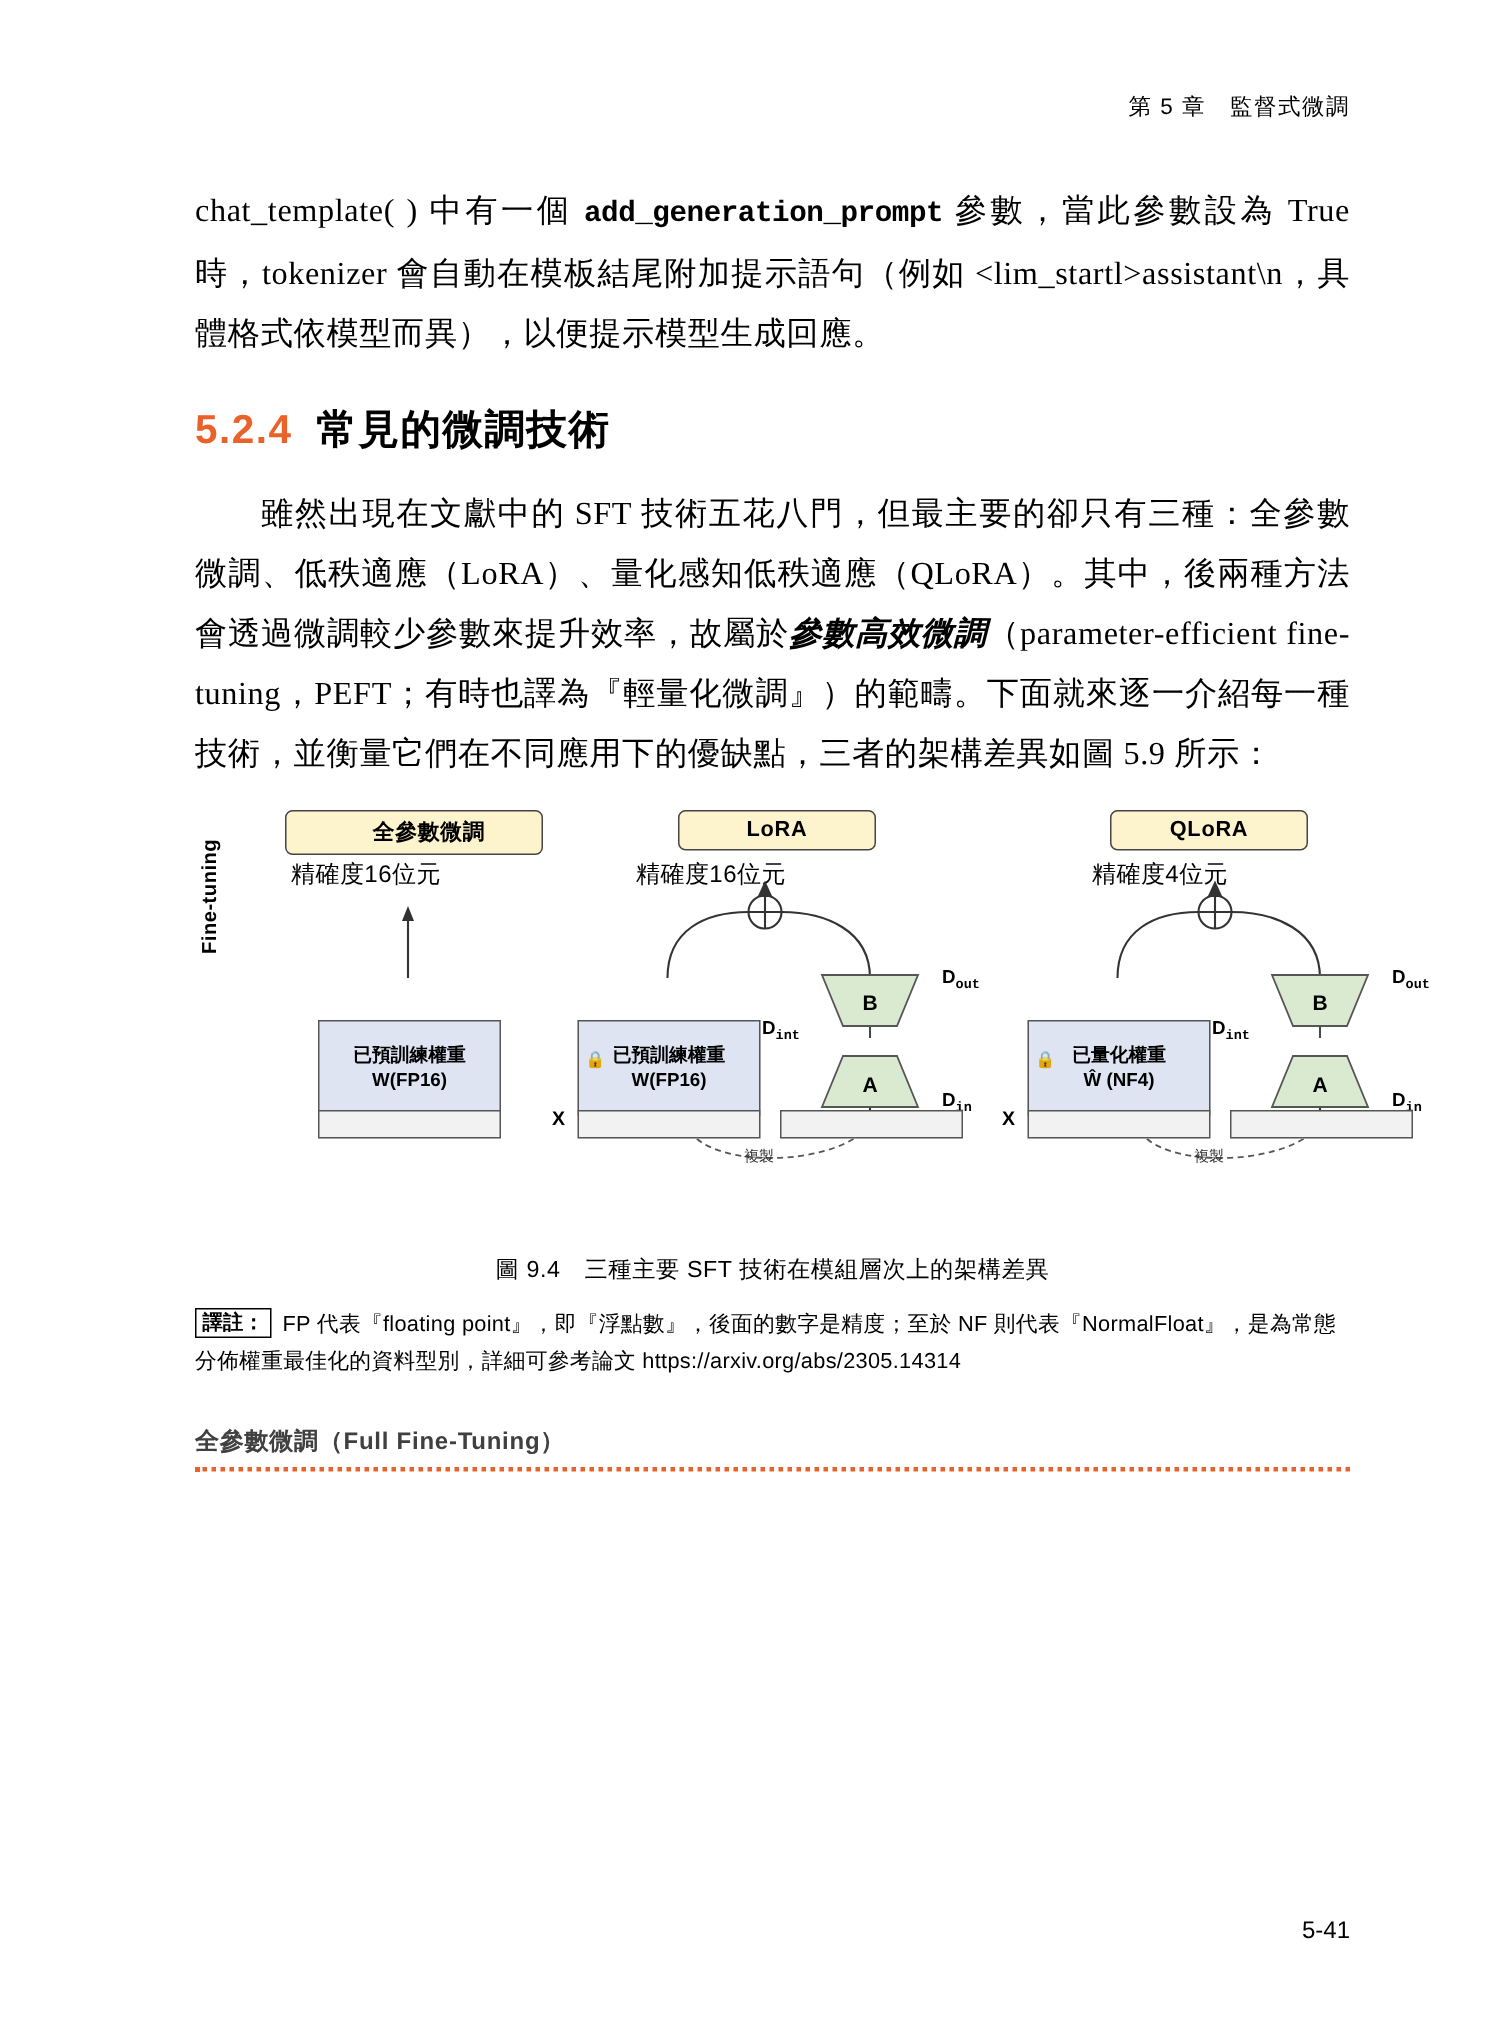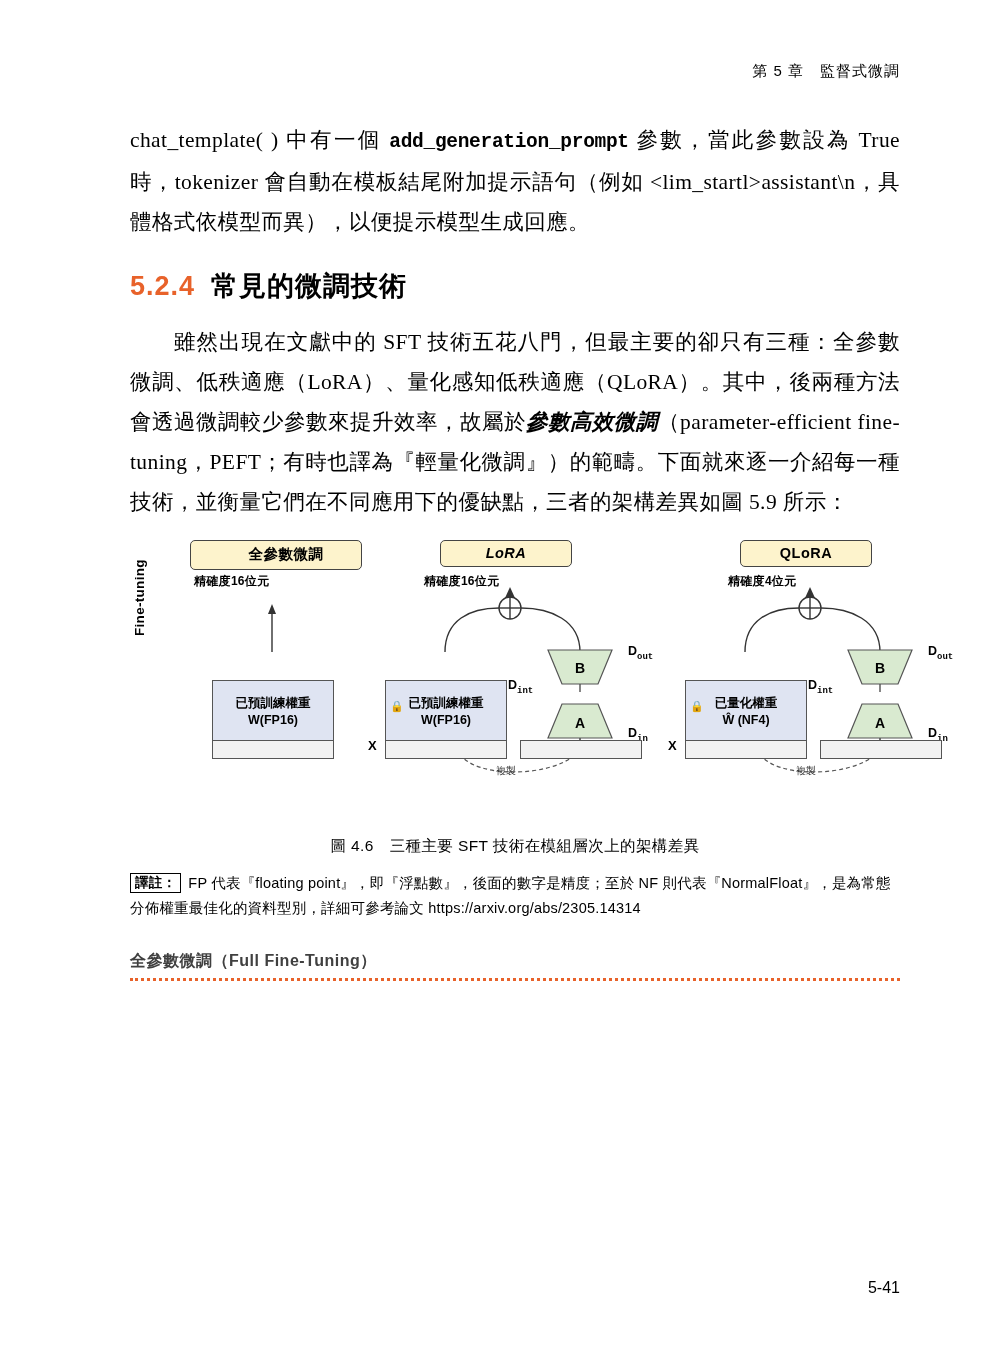--- a/index.html
+++ b/index.html
@@ -117,22 +117,22 @@
     font-family: "Liberation Sans", sans-serif;
     font-size: 14.5px;
     font-weight: bold;
     text-align: center;
     padding: 4px 0 5px 0;
     letter-spacing: 0.5px;
   }
   .prec {
     position: absolute;
     font-family: "Liberation Sans", sans-serif;
-    font-size: 12px;
-    font-weight: bold;
+    font-size: 16px;
+    font-weight: normal;
     letter-spacing: 0.3px;
   }
   .wbox {
     position: absolute;
     border: 1.2px solid #555;
     background: #dfe4f2;
     font-family: "Liberation Sans", sans-serif;
     font-size: 12.5px;
     font-weight: bold;
     text-align: center;
@@ -252,21 +252,21 @@
 
         <div class="wbox" style="left:42px; top:115px; width:120px; height:62px;">
           <span>已預訓練權重</span>
           <span>W(FP16)</span>
         </div>
 
         <div class="xbar" style="left:42px; top:200px; width:120px;"></div>
       </div>
 
       <div class="panel" style="left:270px; width:270px;">
-        <div class="cap-box" style="left:40px; width:130px;font-style:italic;">LoRA</div>
+        <div class="cap-box" style="left:52px; width:130px;">LoRA</div>
         <div class="prec" style="left:24px; top:33px;">精確度16位元</div>
 
         <svg width="280" height="290" style="position:absolute;left:0;top:0;">
 
           <circle cx="110" cy="68" r="11" fill="none" stroke="#333" stroke-width="1.4"></circle>
           <line x1="99" y1="68" x2="121" y2="68" stroke="#333" stroke-width="1.4"></line>
           <line x1="110" y1="57" x2="110" y2="79" stroke="#333" stroke-width="1.4"></line>
 
           <path d="M45,112 C45,80 70,68 99,68" fill="none" stroke="#333" stroke-width="1.4"></path>
           <path d="M180,112 C180,80 150,68 121,68" fill="none" stroke="#333" stroke-width="1.4"></path>
@@ -346,21 +346,21 @@
         <div class="dlabel" style="left:108px; top:138px;">D<sub>int</sub></div>
         <div class="dlabel" style="left:228px; top:186px;">D<sub>in</sub></div>
 
         <div class="xlabel" style="left:-32px; top:198px;">X</div>
         <div class="xbar" style="left:-15px; top:200px; width:120px;"></div>
         <div class="xbar" style="left:120px; top:200px; width:120px;"></div>
         <div class="copy-label" style="left:96px; top:224px;">複製</div>
       </div>
     </div>
 
-    <div class="figcaption">圖 4.6　三種主要 SFT 技術在模組層次上的架構差異</div>
+    <div class="figcaption">圖 9.4　三種主要 SFT 技術在模組層次上的架構差異</div>
 
     <div class="tnote"><span class="tbadge">譯註：</span><span> FP 代表『floating point』，即『浮點數』，後面的數字是精度；至於 NF 則代表『NormalFloat』，是為常態分佈權重最佳化的資料型別，詳細可參考論文 https://arxiv.org/abs/2305.14314</span></div>
 
     <h3 class="subhead">全參數微調（Full Fine-Tuning）</h3>
     <div class="dotted-rule"></div>
 
 
   </div>
 
   <div class="pagenum">5-41</div>

